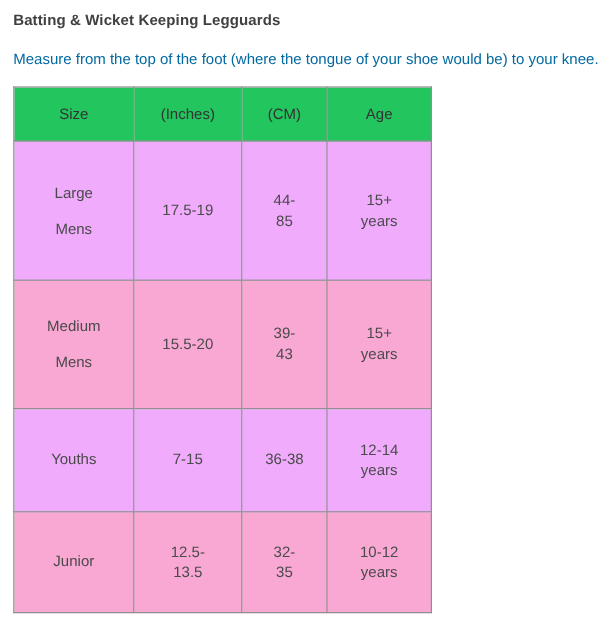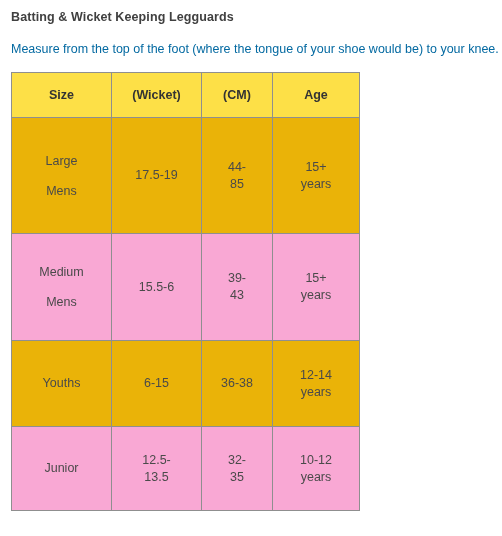--- a/index.html
+++ b/index.html
@@ -54,27 +54,27 @@
   .size-table th,
   .size-table td {
     border: 1px solid #8f8f8f;
     text-align: center;
     vertical-align: middle;
     font-size: 12.5px;
     color: #4a4a4a;
     padding: 0 4px;
   }
   .size-table th {
-    font-weight: bold;
+    font-weight: normal;
     color: #333333;
     height: 44px;
-    background: #fde047;
+    background: #22c55e;
   }
   .size-table tr.shaded td {
-    background: #eab308;
+    background: #f0abfc;
   }
   .size-table tr.plain td {
     background: #f9a8d4;
   }
   .col-size   { width: 91px; }
   .col-inches { width: 81px; }
   .col-cm     { width: 62px; }
   .col-age    { width: 78px; }
 
   .row-h115 td { height: 115px; }
@@ -99,21 +99,21 @@
 <div class="page">
 
   <div class="heading">Batting &amp; Wicket Keeping Legguards</div>
 
   <div class="subheading">Measure from the top of the foot (where the tongue of your shoe would be) to your knee.</div>
 
   <table class="size-table">
     <thead>
       <tr>
         <th class="col-size">Size</th>
-        <th class="col-inches">(Wicket)</th>
+        <th class="col-inches">(Inches)</th>
         <th class="col-cm">(CM)</th>
         <th class="col-age">Age</th>
       </tr>
     </thead>
     <tbody>
 
       <tr class="shaded row-h115">
         <td>
           <span class="cell-lines wide">
             <span class="ln">Large</span>
@@ -141,21 +141,21 @@
 
       <tr class="plain row-h106">
         <td>
           <span class="cell-lines wide">
             <span class="ln">Medium</span>
             <span class="ln">Mens</span>
           </span>
         </td>
         <td>
           <span class="cell-lines">
-            <span class="ln">15.5-6</span>
+            <span class="ln">15.5-20</span>
           </span>
         </td>
         <td>
           <span class="cell-lines">
             <span class="ln">39-</span>
             <span class="ln">43</span>
           </span>
         </td>
         <td>
           <span class="cell-lines">
@@ -166,21 +166,21 @@
       </tr>
 
       <tr class="shaded row-h85">
         <td>
           <span class="cell-lines">
             <span class="ln">Youths</span>
           </span>
         </td>
         <td>
           <span class="cell-lines">
-            <span class="ln">6-15</span>
+            <span class="ln">7-15</span>
           </span>
         </td>
         <td>
           <span class="cell-lines">
             <span class="ln">36-38</span>
           </span>
         </td>
         <td>
           <span class="cell-lines">
             <span class="ln">12-14</span>

